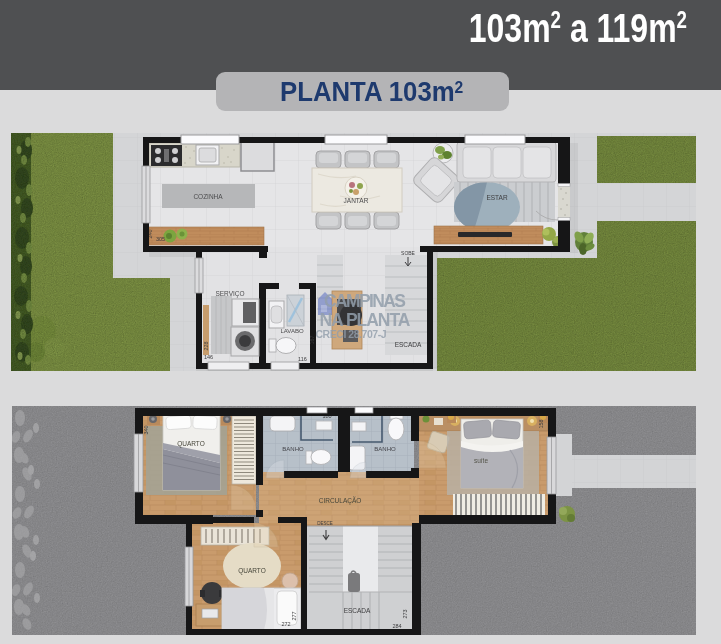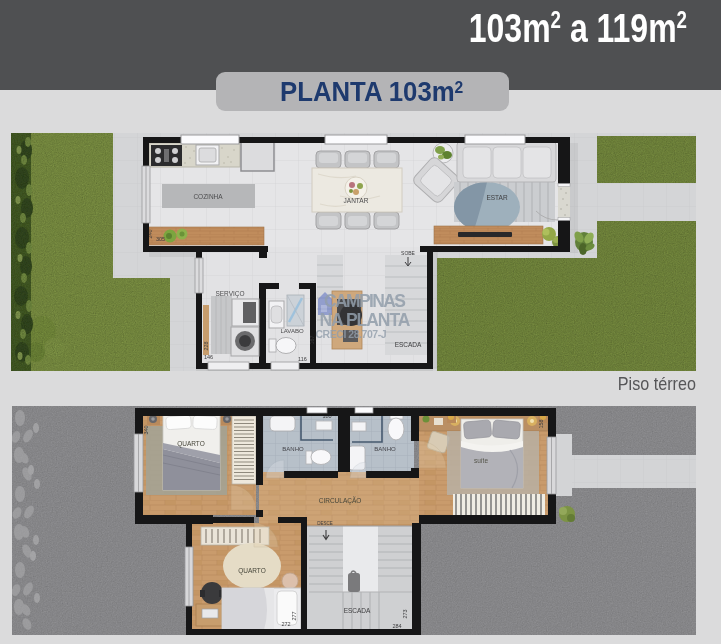--- a/index.html
+++ b/index.html
@@ -360,23 +360,20 @@
       <rect x="321" y="305" width="6" height="7" fill="#8b9bdc"></rect>
     </g>
 
     <text x="365" y="307" font-size="17.5" font-weight="bold" fill="#929eab" opacity="0.85" text-anchor="middle" transform="scale(1,1)" textLength="82" font-family="Liberation Sans,sans-serif">CAMPINAS</text>
 
     <text x="365" y="326" font-size="17.5" font-weight="bold" fill="#929eab" opacity="0.85" text-anchor="middle" textLength="91" font-family="Liberation Sans,sans-serif">NA PLANTA</text>
 
     <text x="351" y="338" font-size="10.5" font-weight="bold" fill="#929eab" opacity="0.8" text-anchor="middle" textLength="71" font-family="Liberation Sans,sans-serif">CRECI 28.707-J</text>
   </svg>
 
-  <div style="position:absolute;left:396px;top:373px;width:300px;text-align:right;color:#565658;font-size:19px;white-space:nowrap;">
-    <span style="display:inline-block;transform:scaleX(0.85);transform-origin:right;">Piso térreo</span>
-  </div>
 
   <svg id="plan2" style="position:absolute;left:12px;top:406px;" width="684" height="229" viewBox="12 406 684 229">
     <defs>
       <filter id="noise2" x="0" y="0" width="100%" height="100%">
         <feTurbulence type="fractalNoise" baseFrequency="0.8" numOctaves="2" result="n"></feTurbulence>
         <feColorMatrix in="n" type="matrix" values="0 0 0 0 0  0 0 0 0 0  0 0 0 0 0  0.18 0.18 0.18 0 0" result="na"></feColorMatrix>
         <feComposite operator="in" in="na" in2="SourceGraphic" result="nb"></feComposite>
         <feBlend mode="multiply" in="SourceGraphic" in2="nb"></feBlend>
       </filter>
       <pattern id="wood2" width="26" height="10" patternUnits="userSpaceOnUse">

